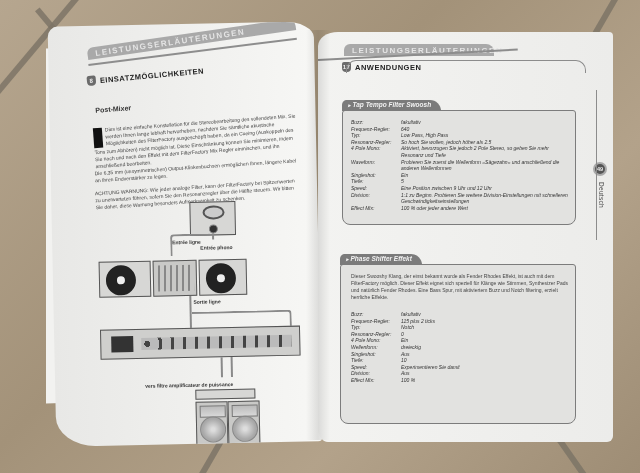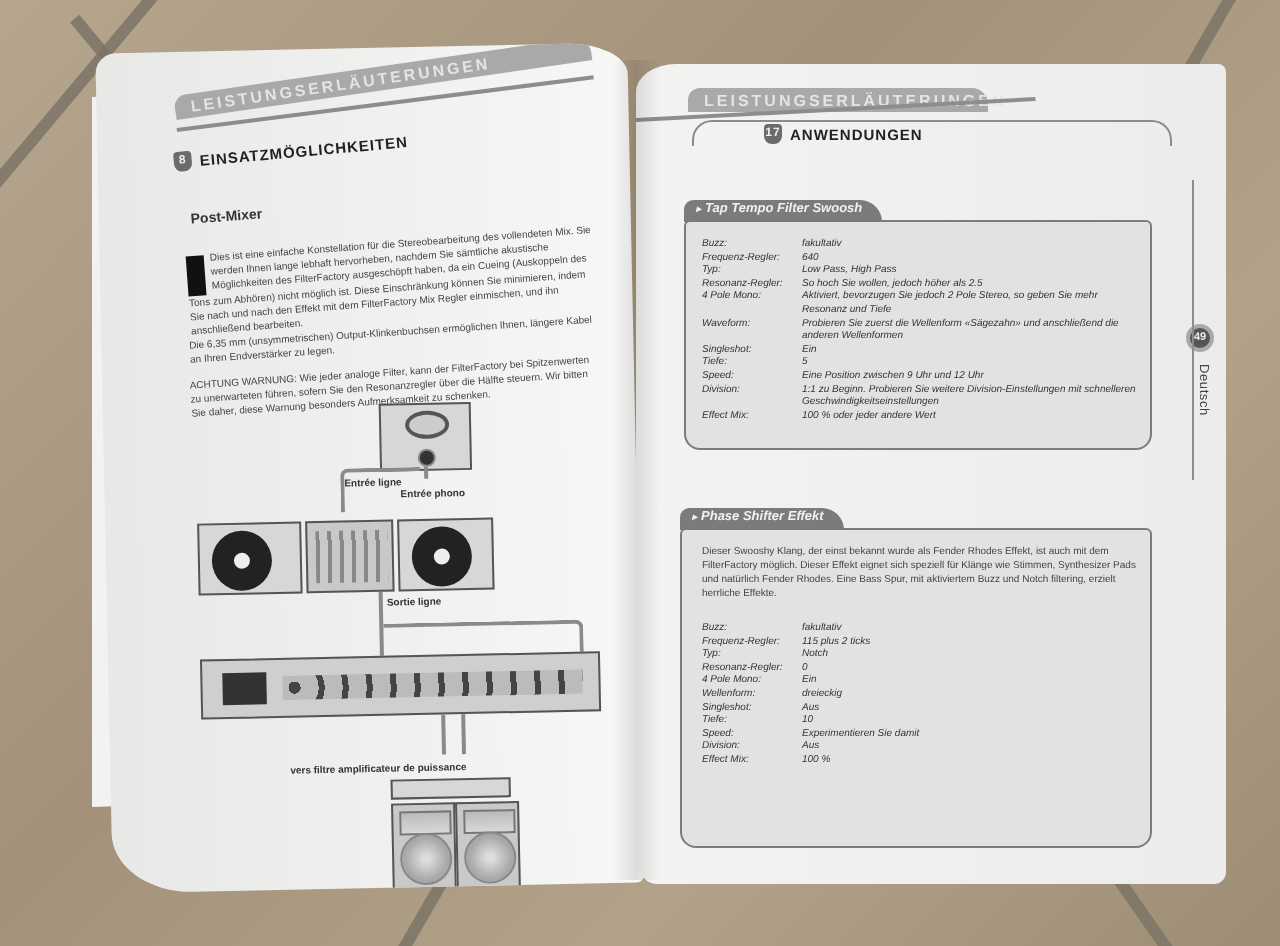--- a/index.html
+++ b/index.html
@@ -157,21 +157,21 @@
     </div>
   <div class="speaker" style="left:172px; top:378px; width:32px; height:46px;">
       <div class="horn"></div>
       <div class="cone"></div>
     </div>
 </div>
 
 <div class="page page-right">
   <div class="band" style="left:26px; top:12px; width:150px;">LEISTUNGSERLÄUTERUNGEN</div>
   <div class="band-line" style="left:0px; top:27px; width:200px; transform:rotate(-3deg); transform-origin:left;"></div>
-  <div class="section-head" style="left:24px; top:30px;margin-left:40px;">
+  <div class="section-head" style="left:24px; top:30px;">
     <span class="sec-icon">17</span>
     <span>ANWENDUNGEN</span>
   </div>
   <div class="anw-frame" style="top:28px; left:28px; width:240px;"></div>
 
   <div class="info-box" style="left:24px; top:78px; width:234px; height:115px;">
     <div class="box-tab"><span class="bullet">▸</span><span>Tap Tempo Filter Swoosh</span></div>
     <div class="kv" style="left:8px; top:8px; width:220px;">
       <div class="kv-row">
           <span class="kv-key">Buzz:</span>

